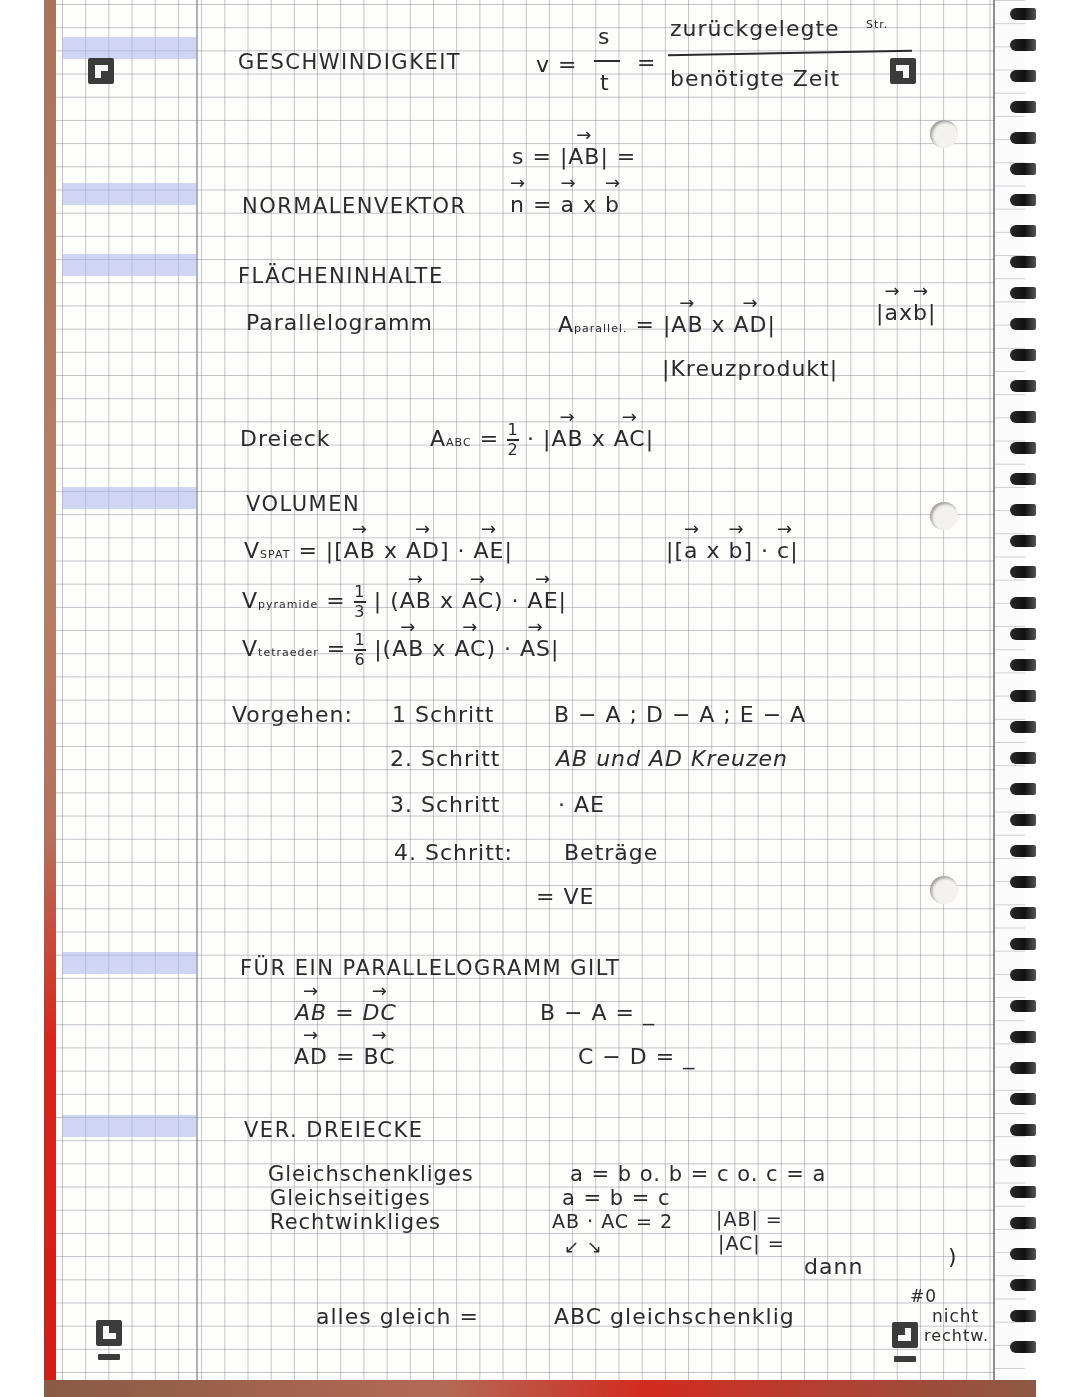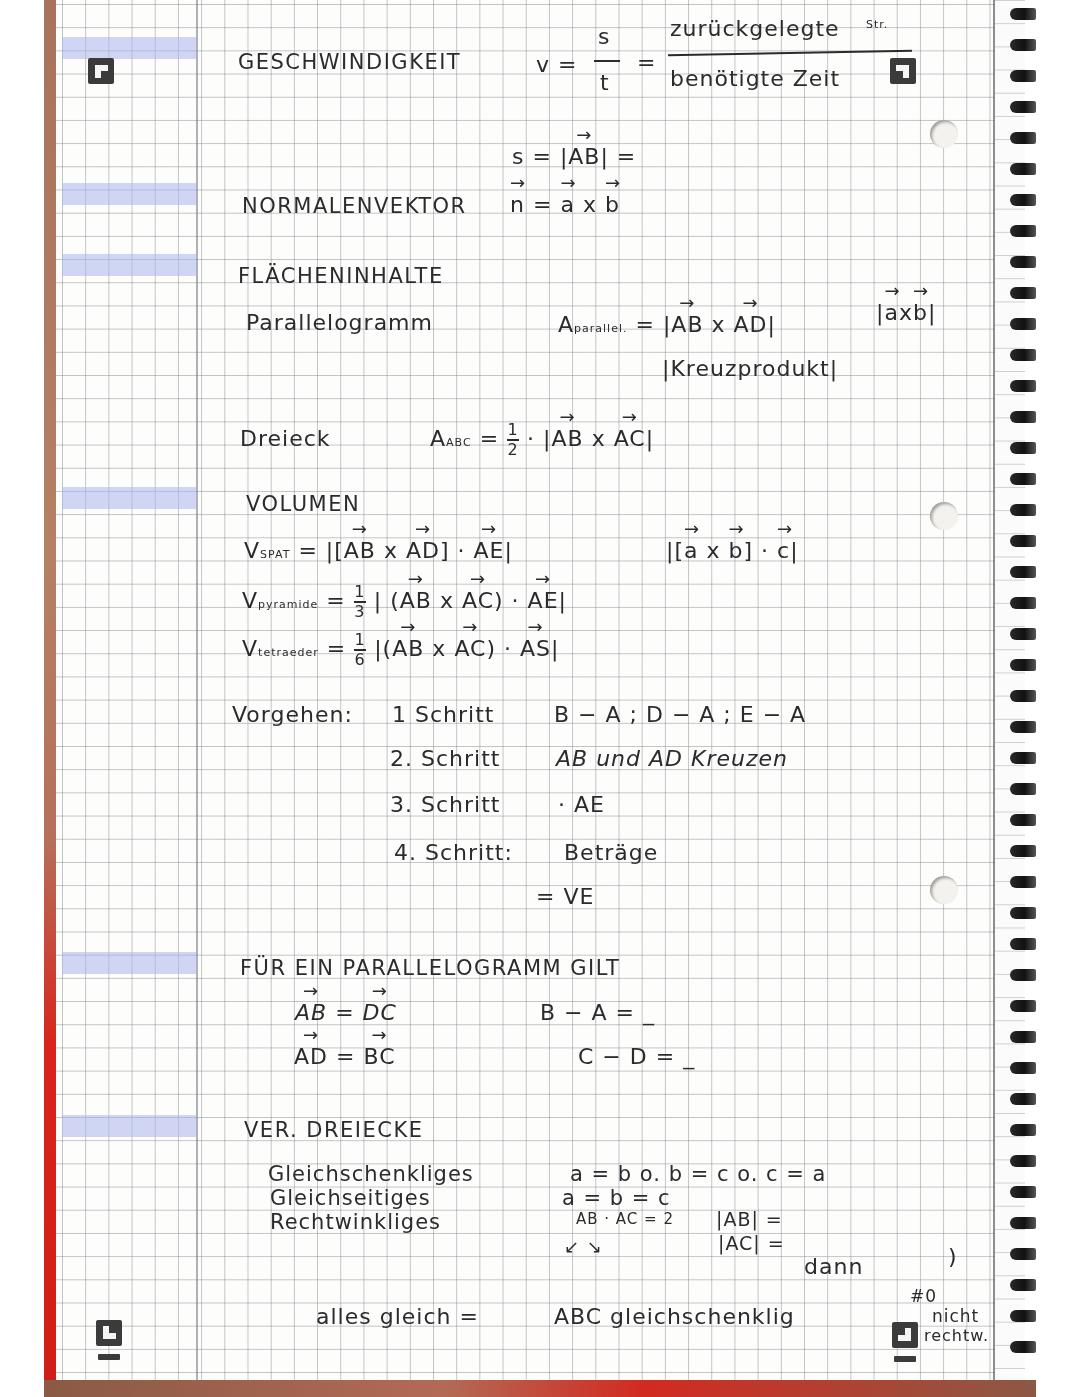--- a/index.html
+++ b/index.html
@@ -293,21 +293,21 @@
   <span>C − D =</span>
   <span>_</span>
 </div>
 
 <div class="hw caps" style="left:208px; top:1118px;">VER. DREIECKE</div>
 <div class="hw txt" style="left:268px; top:1162px; font-size:21px;">Gleichschenkliges</div>
 <div class="hw txt" style="left:570px; top:1162px; font-size:21px;">a = b o. b = c o. c = a</div>
 <div class="hw txt" style="left:270px; top:1186px; font-size:21px;text-align:center;">Gleichseitiges</div>
 <div class="hw txt" style="left:562px; top:1186px; font-size:21px;">a = b = c</div>
 <div class="hw txt" style="left:270px; top:1210px; font-size:21px;">Rechtwinkliges</div>
-<div class="hw txt" style="left:576px; top:1210px; font-size:15px;">AB · AC = 2</div>
+<div class="hw txt" style="left:552px; top:1210px; font-size:19px;">AB · AC = 2</div>
 <div class="hw txt" style="left:716px; top:1208px; font-size:19px;">|AB| =</div>
 <div class="hw txt" style="left:718px; top:1232px; font-size:19px;">|AC| =</div>
 <div class="hw txt" style="left:564px; top:1236px; font-size:18px;">↙   ↘</div>
 <div class="hw txt" style="left:804px; top:1254px;">dann</div>
 <div class="hw txt" style="left:948px; top:1244px;">)</div>
 <div class="hw txt" style="left:316px; top:1304px;">alles gleich =</div>
 <div class="hw txt" style="left:554px; top:1304px;">ABC gleichschenklig</div>
 <div class="hw sm" style="left:910px; top:1286px; font-size:17px;">#0</div>
 <div class="hw sm" style="left:932px; top:1306px; font-size:17px;">nicht</div>
 <div class="hw sm" style="left:924px; top:1326px; font-size:16px;">rechtw.</div>

